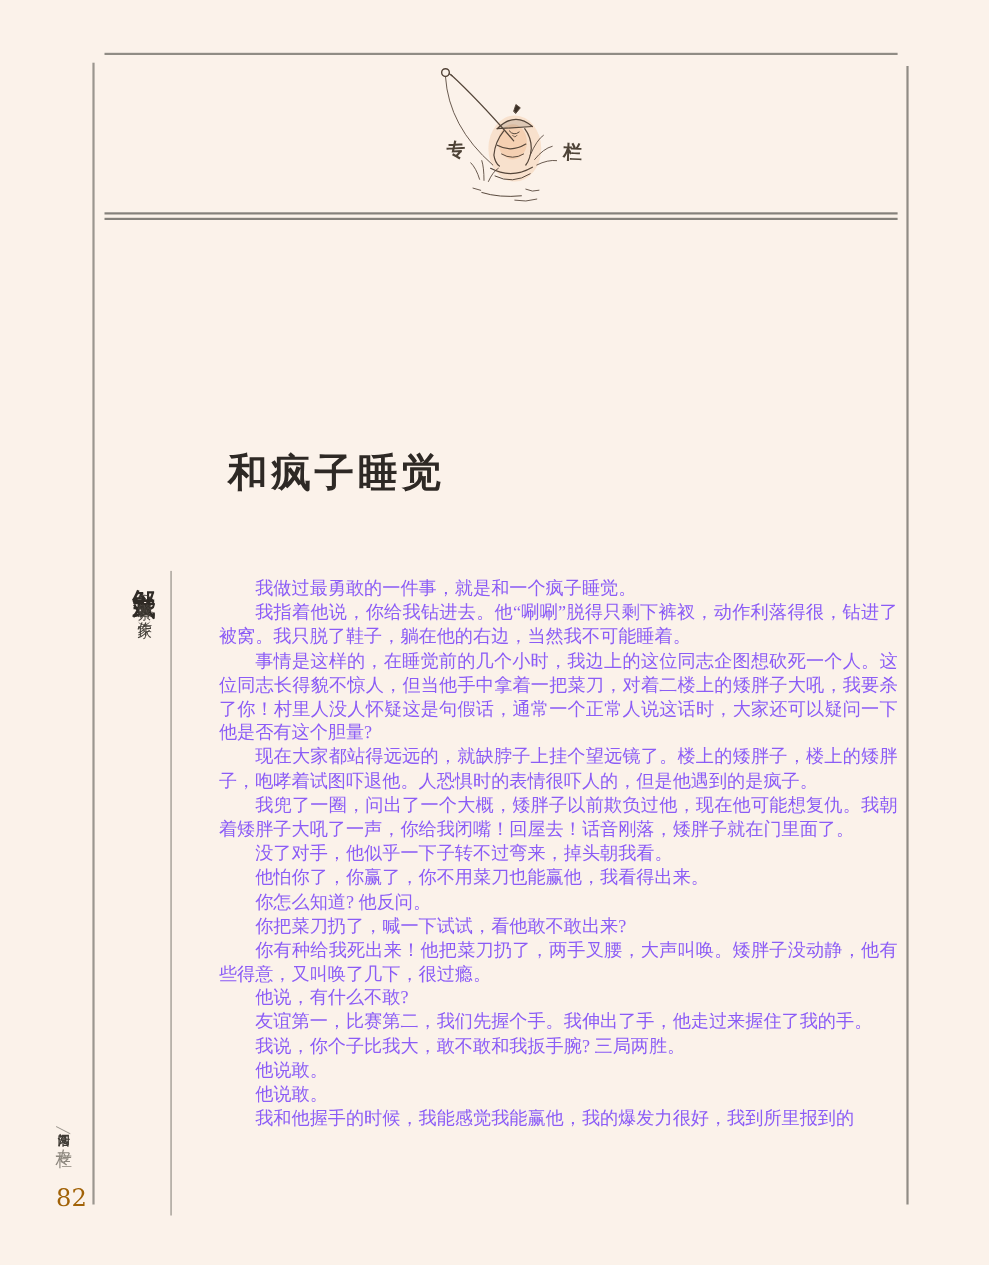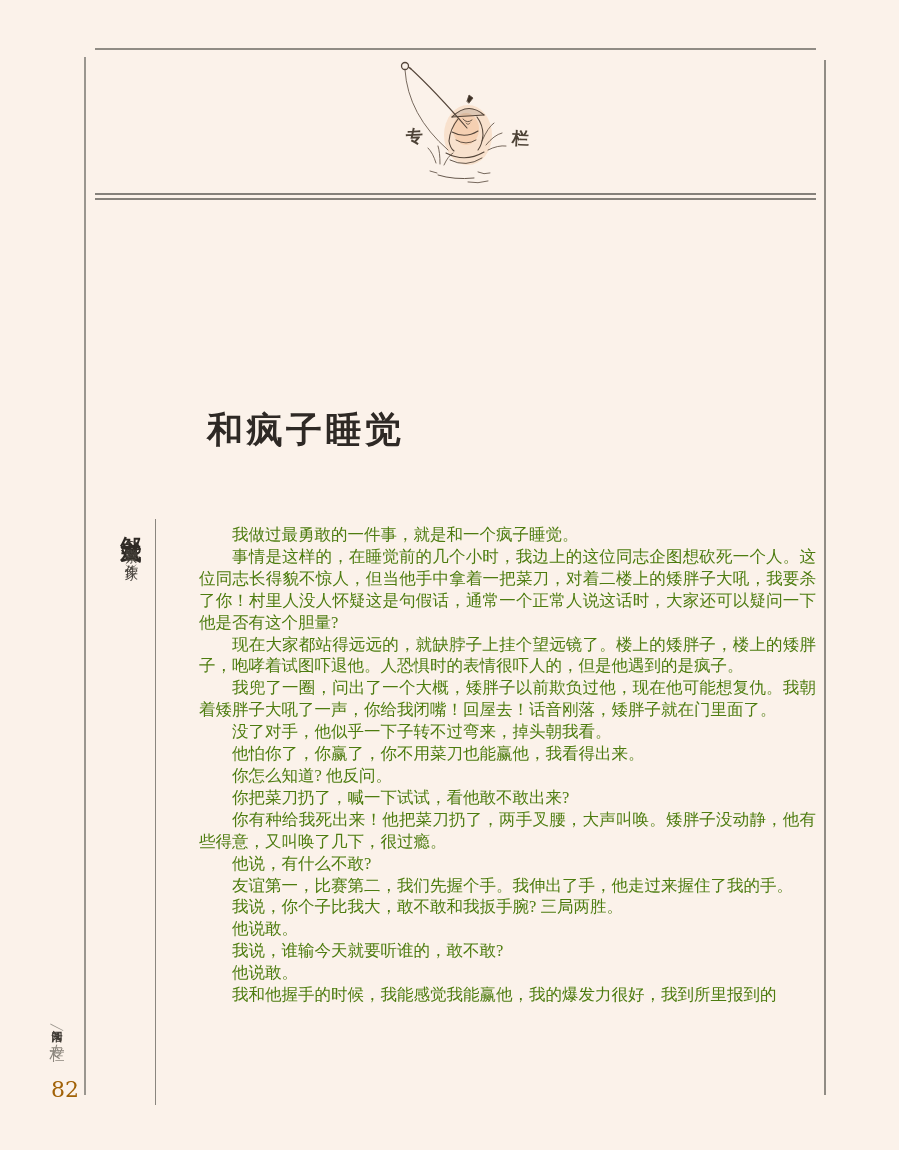--- a/index.html
+++ b/index.html
@@ -33,21 +33,21 @@
     letter-spacing:3.5px;color:#2e2925;}
 
   
   .author-block{position:absolute;left:120px;top:519px;height:260px;
     writing-mode:vertical-rl;text-orientation:mixed;line-height:1;}
   .author-name{font-size:21px;font-weight:bold;letter-spacing:3px;color:#2f2a25;}
   .author-note{font-size:13.5px;letter-spacing:1px;color:#45403a;margin-top:9px;}
 
   
   .body-text{position:absolute;left:199px;top:524px;width:617px;
-    font-size:16.5px;line-height:21.9px;text-align:justify;color:#4d7c0f;}
+    font-size:16.5px;line-height:21.9px;text-align:justify;color:#8b5cf6;}
   .body-text p{margin:0;text-indent:2em;}
 
   
   .footer-vert{position:absolute;left:49px;top:1021px;height:64px;
     writing-mode:vertical-rl;text-orientation:mixed;line-height:1;}
   .footer-mag{font-size:11px;font-weight:bold;letter-spacing:1px;color:#3f3a34;}
   .footer-slash{font-size:11px;color:#9a958d;margin-top:1px;}
   .footer-sec{font-size:15px;letter-spacing:3px;color:#8d877e;margin-top:1px;}
   .footer-page{position:absolute;left:51px;top:1077px;font-size:22px;color:#a16207;
     font-family:"DejaVu Serif","Liberation Serif",serif;}
@@ -111,33 +111,33 @@
   <span class="hdr-char right">栏</span>
 
   <div class="title">和疯子睡觉</div>
 
   <div class="author-block">
     <span class="author-name">邹文斌</span><span class="author-note">（警察、作家）</span>
   </div>
 
   <div class="body-text">
       <p>我做过最勇敢的一件事，就是和一个疯子睡觉。</p>
+      <p>我指着他说，你给我钻进去。他“唰唰”脱得只剩下裤衩，动作利落得很，钻进了被窝。我只脱了鞋子，躺在他的右边，当然我不可能睡着。</p>
       <p>事情是这样的，在睡觉前的几个小时，我边上的这位同志企图想砍死一个人。这位同志长得貌不惊人，但当他手中拿着一把菜刀，对着二楼上的矮胖子大吼，我要杀了你！村里人没人怀疑这是句假话，通常一个正常人说这话时，大家还可以疑问一下他是否有这个胆量?</p>
       <p>现在大家都站得远远的，就缺脖子上挂个望远镜了。楼上的矮胖子，楼上的矮胖子，咆哮着试图吓退他。人恐惧时的表情很吓人的，但是他遇到的是疯子。</p>
       <p>我兜了一圈，问出了一个大概，矮胖子以前欺负过他，现在他可能想复仇。我朝着矮胖子大吼了一声，你给我闭嘴！回屋去！话音刚落，矮胖子就在门里面了。</p>
       <p>没了对手，他似乎一下子转不过弯来，掉头朝我看。</p>
       <p>他怕你了，你赢了，你不用菜刀也能赢他，我看得出来。</p>
       <p>你怎么知道? 他反问。</p>
       <p>你把菜刀扔了，喊一下试试，看他敢不敢出来?</p>
       <p>你有种给我死出来！他把菜刀扔了，两手叉腰，大声叫唤。矮胖子没动静，他有些得意，又叫唤了几下，很过瘾。</p>
       <p>他说，有什么不敢?</p>
       <p>友谊第一，比赛第二，我们先握个手。我伸出了手，他走过来握住了我的手。</p>
       <p>我说，你个子比我大，敢不敢和我扳手腕? 三局两胜。</p>
       <p>他说敢。</p>
-      <p>我说，谁输今天就要听谁的，敢不敢?</p>
       <p>他说敢。</p>
       <p>我和他握手的时候，我能感觉我能赢他，我的爆发力很好，我到所里报到的</p>
     </div>
 
   <div class="footer-vert">
     <span class="footer-mag">阅活</span><span class="footer-slash">╱</span><span class="footer-sec">专栏</span>
   </div>
   <div class="footer-page">82</div>
 
 </div>

